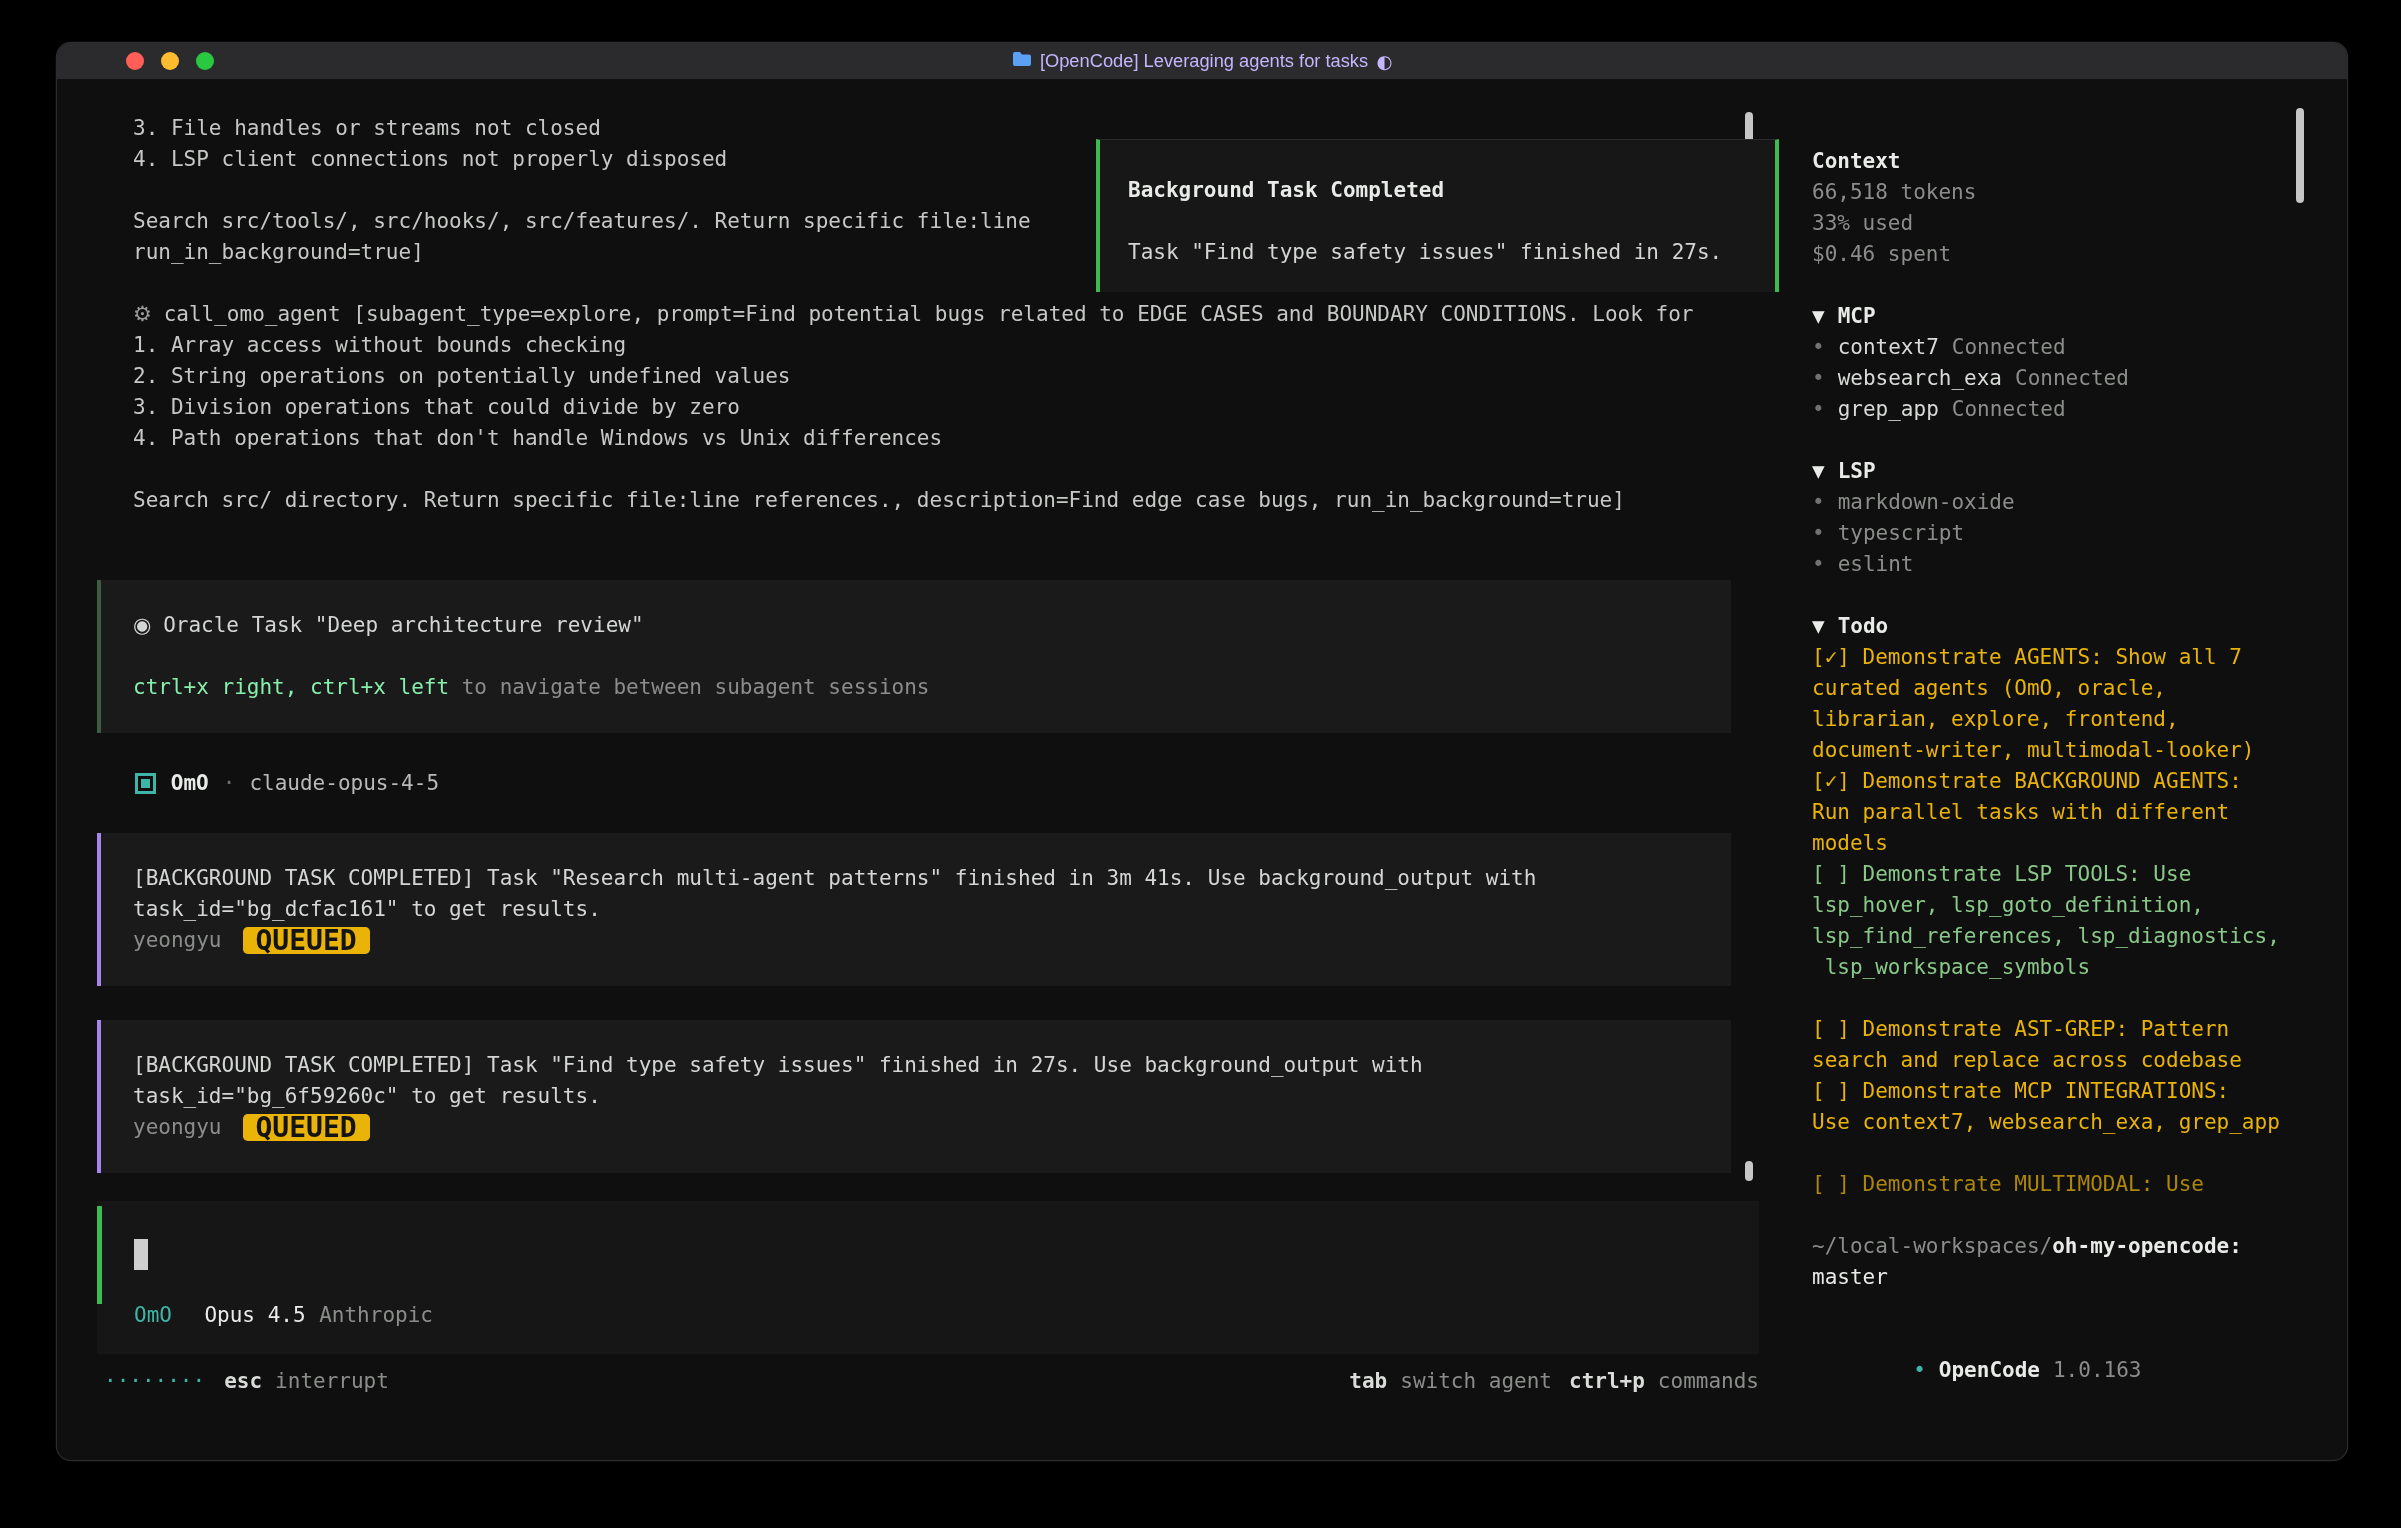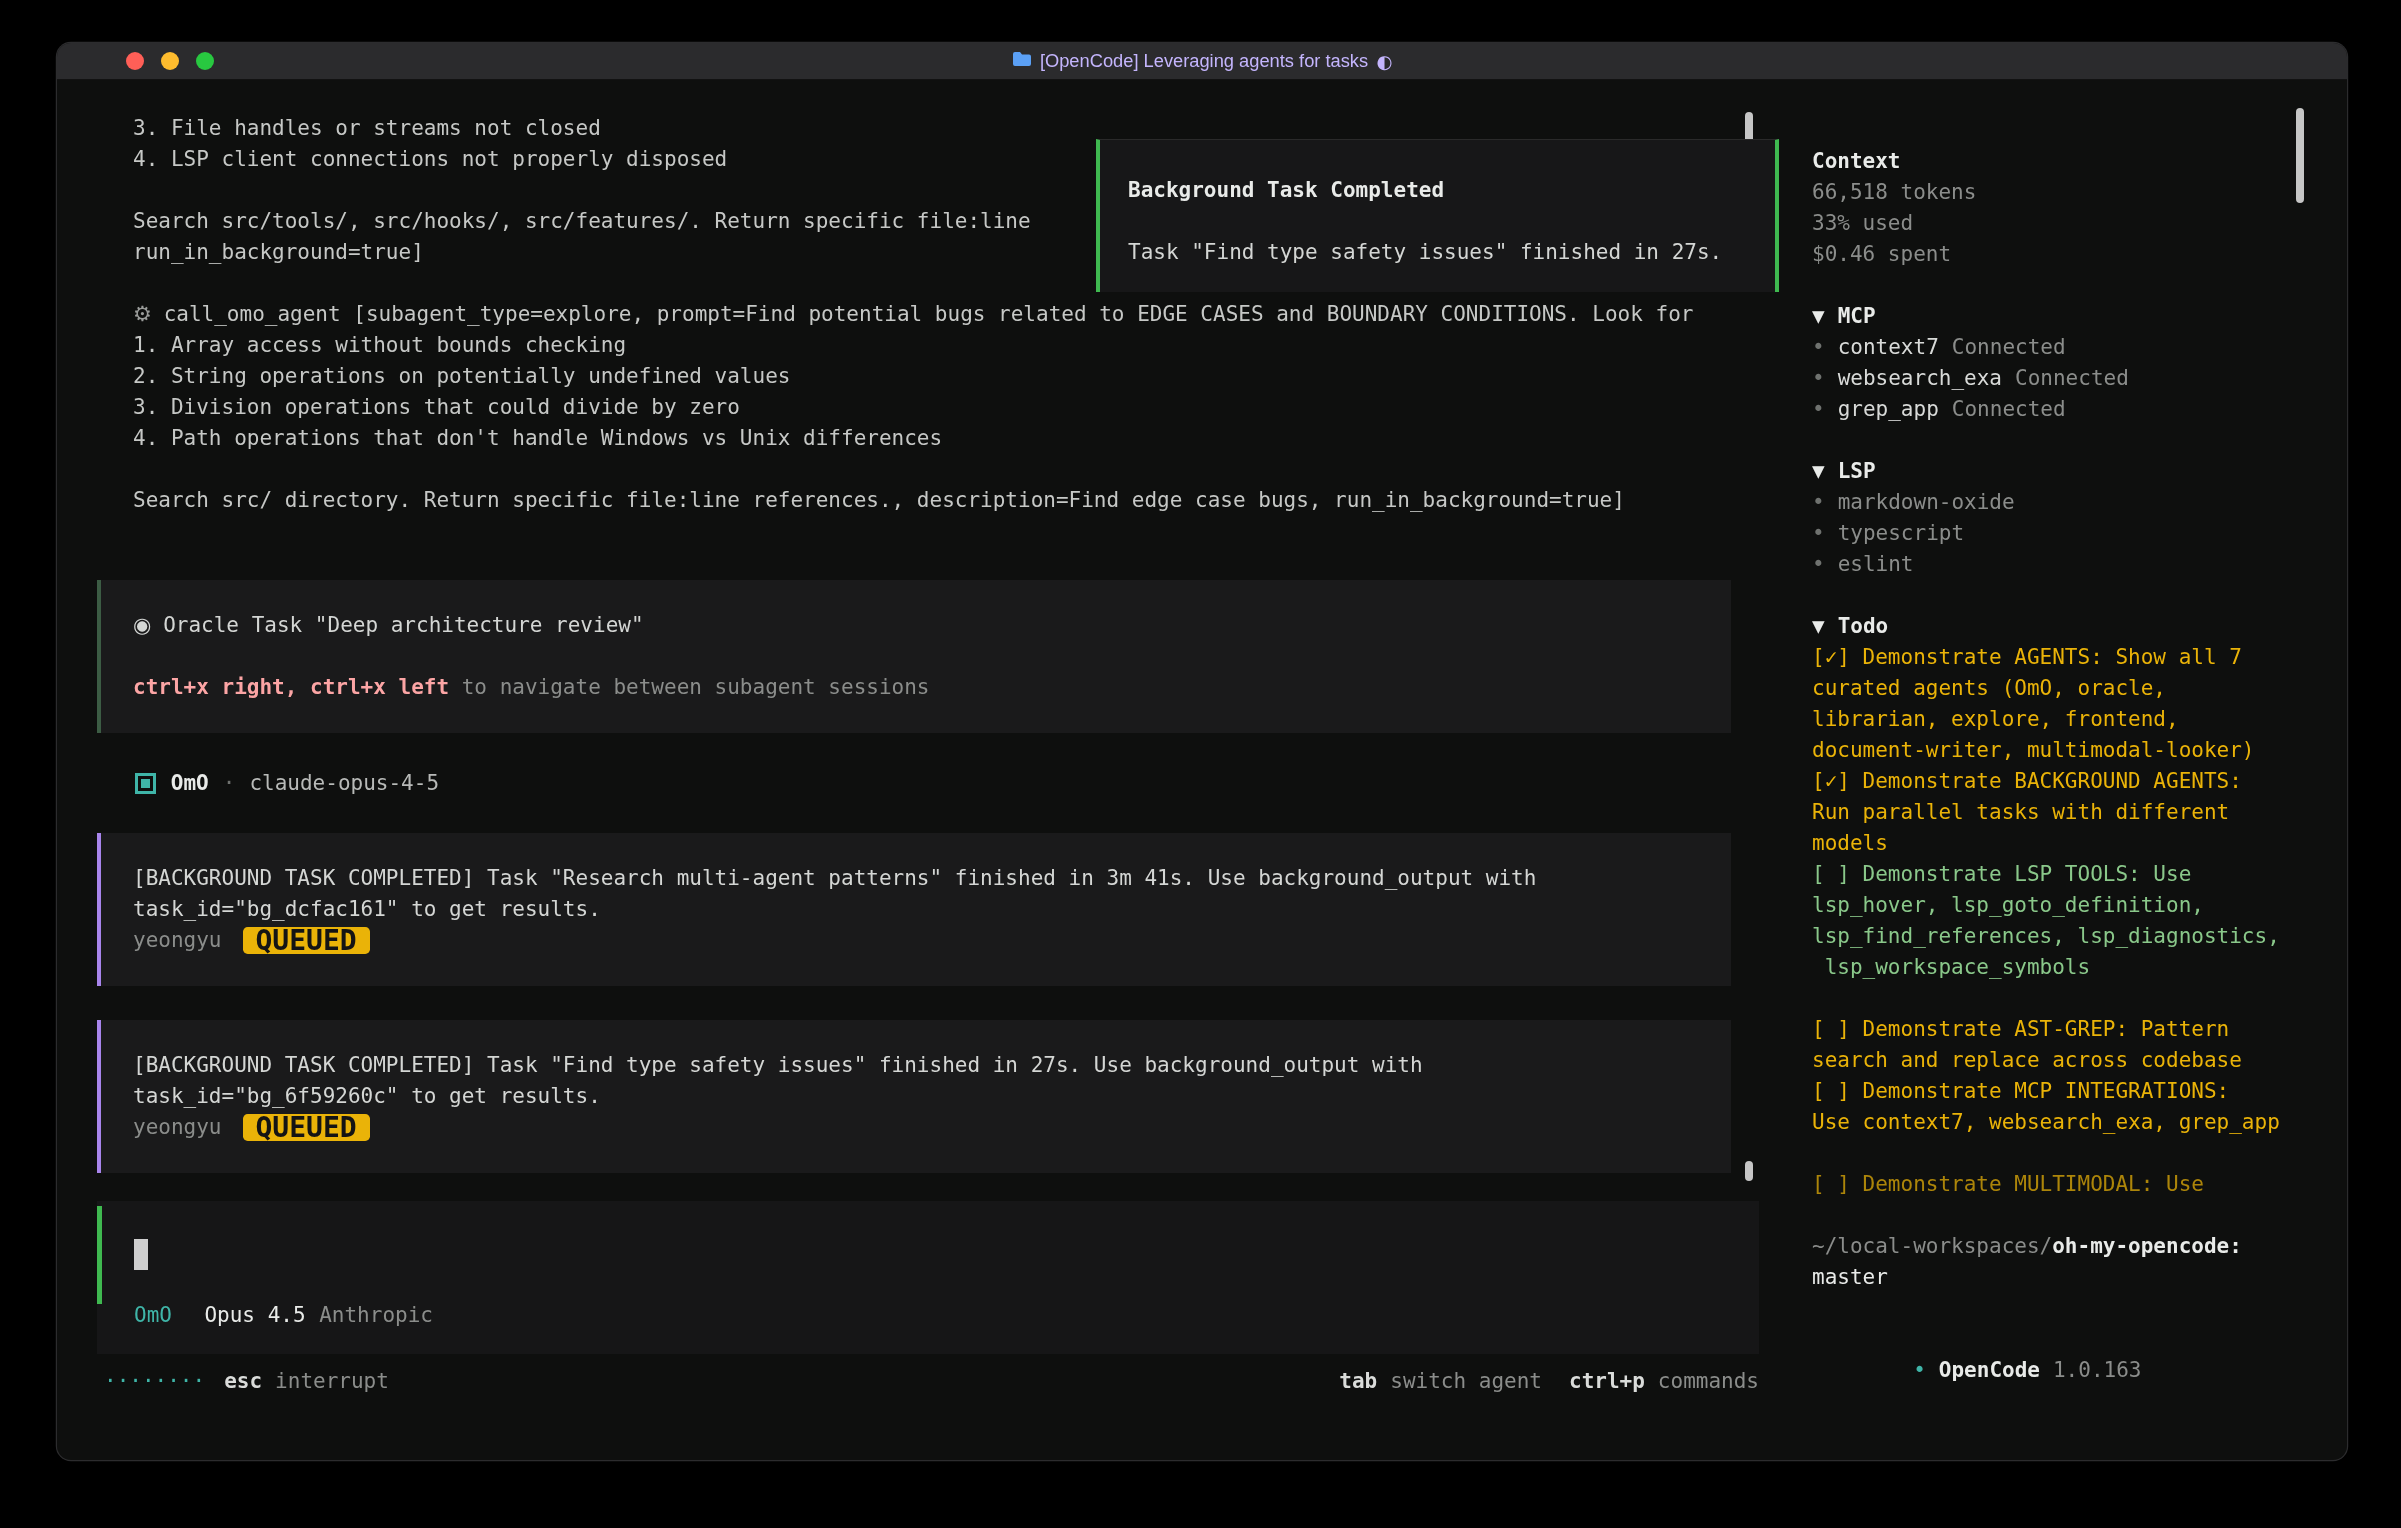--- a/index.html
+++ b/index.html
@@ -29,21 +29,21 @@
 
   .line{ height:31px; white-space:pre; margin-left:76px; }
   .gear{ font-family:"DejaVu Sans",sans-serif; color:#9a9c9a; margin-right:11.8px; }
 
   
   .panel{ margin-left:40px; width:1634px; height:153px; background:#1a1a1b;
     border-left:4.7px solid transparent; padding:30px 23.6px 0 32px; color:#d4d6d4; }
   .panel .line{ margin-left:0; }
   .panel.oracle{ margin-top:64px; border-left-color:#3c5c44; }
   .panel.task{ margin-top:34px; padding-top:29.5px; border-left-color:#a885ec; }
-  .hint-keys{ color:#fca5a5; font-weight:bold; }
+  .hint-keys{ color:#86efac; font-weight:normal; }
   .hint-rest{ color:#8b8d8b; }
   .fisheye{ font-family:"DejaVu Sans",sans-serif; margin-right:11.8px; }
 
   .agent-row{ margin-top:35px; margin-left:78px; height:31px; display:flex; align-items:center; }
   .agent-box{ width:21px; height:21px; border:3.5px solid #3fb5a8; background:#3fb5a8;
     box-shadow:inset 0 0 0 3px #0e0f0e; }
   .agent-name{ margin-left:14.8px; color:#e9ebe9; font-weight:bold; }
   .agent-sep{ margin:0 14px; color:#6f726f; }
   .agent-model{ color:#b8bab8; }
 
@@ -62,21 +62,21 @@
   .model-provider{ margin-left:13.6px; color:#8b8d8b; }
 
   
   .statusbar{ position:absolute; left:47px; right:27px; bottom:63px; height:31px;
     display:flex; justify-content:space-between; align-items:center; }
   .sb-left,.sb-right{ display:flex; align-items:center; }
   .spinner{ color:#3fb5a8; }
   .key{ color:#dadcda; font-weight:bold; }
   .key-label{ color:#8b8d8b; margin-left:13px; }
   .sb-esc{ margin-left:19px; }
-  .sb-ctrlp{ margin-left:27px; }
+  .sb-ctrlp{ margin-left:17px; }
 
   
   .notification{ position:absolute; left:1039px; top:58px; width:683px; height:153px;
     background:#171718; border-left:4.7px solid #3fb950; border-right:4.7px solid #3fb950;
     border-top:0.6px solid #2a2a2a; padding:35px 0 0 28px; z-index:5; }
   .notif-title{ height:31px; color:#e9ebe9; font-weight:bold; white-space:pre; }
   .notif-body{ margin-top:31px; height:31px; color:#d4d6d4; white-space:pre; }
 
   
   .scroll-thumb{ position:absolute; width:7.7px; border-radius:4.1px; background:#c6c6c6; }

